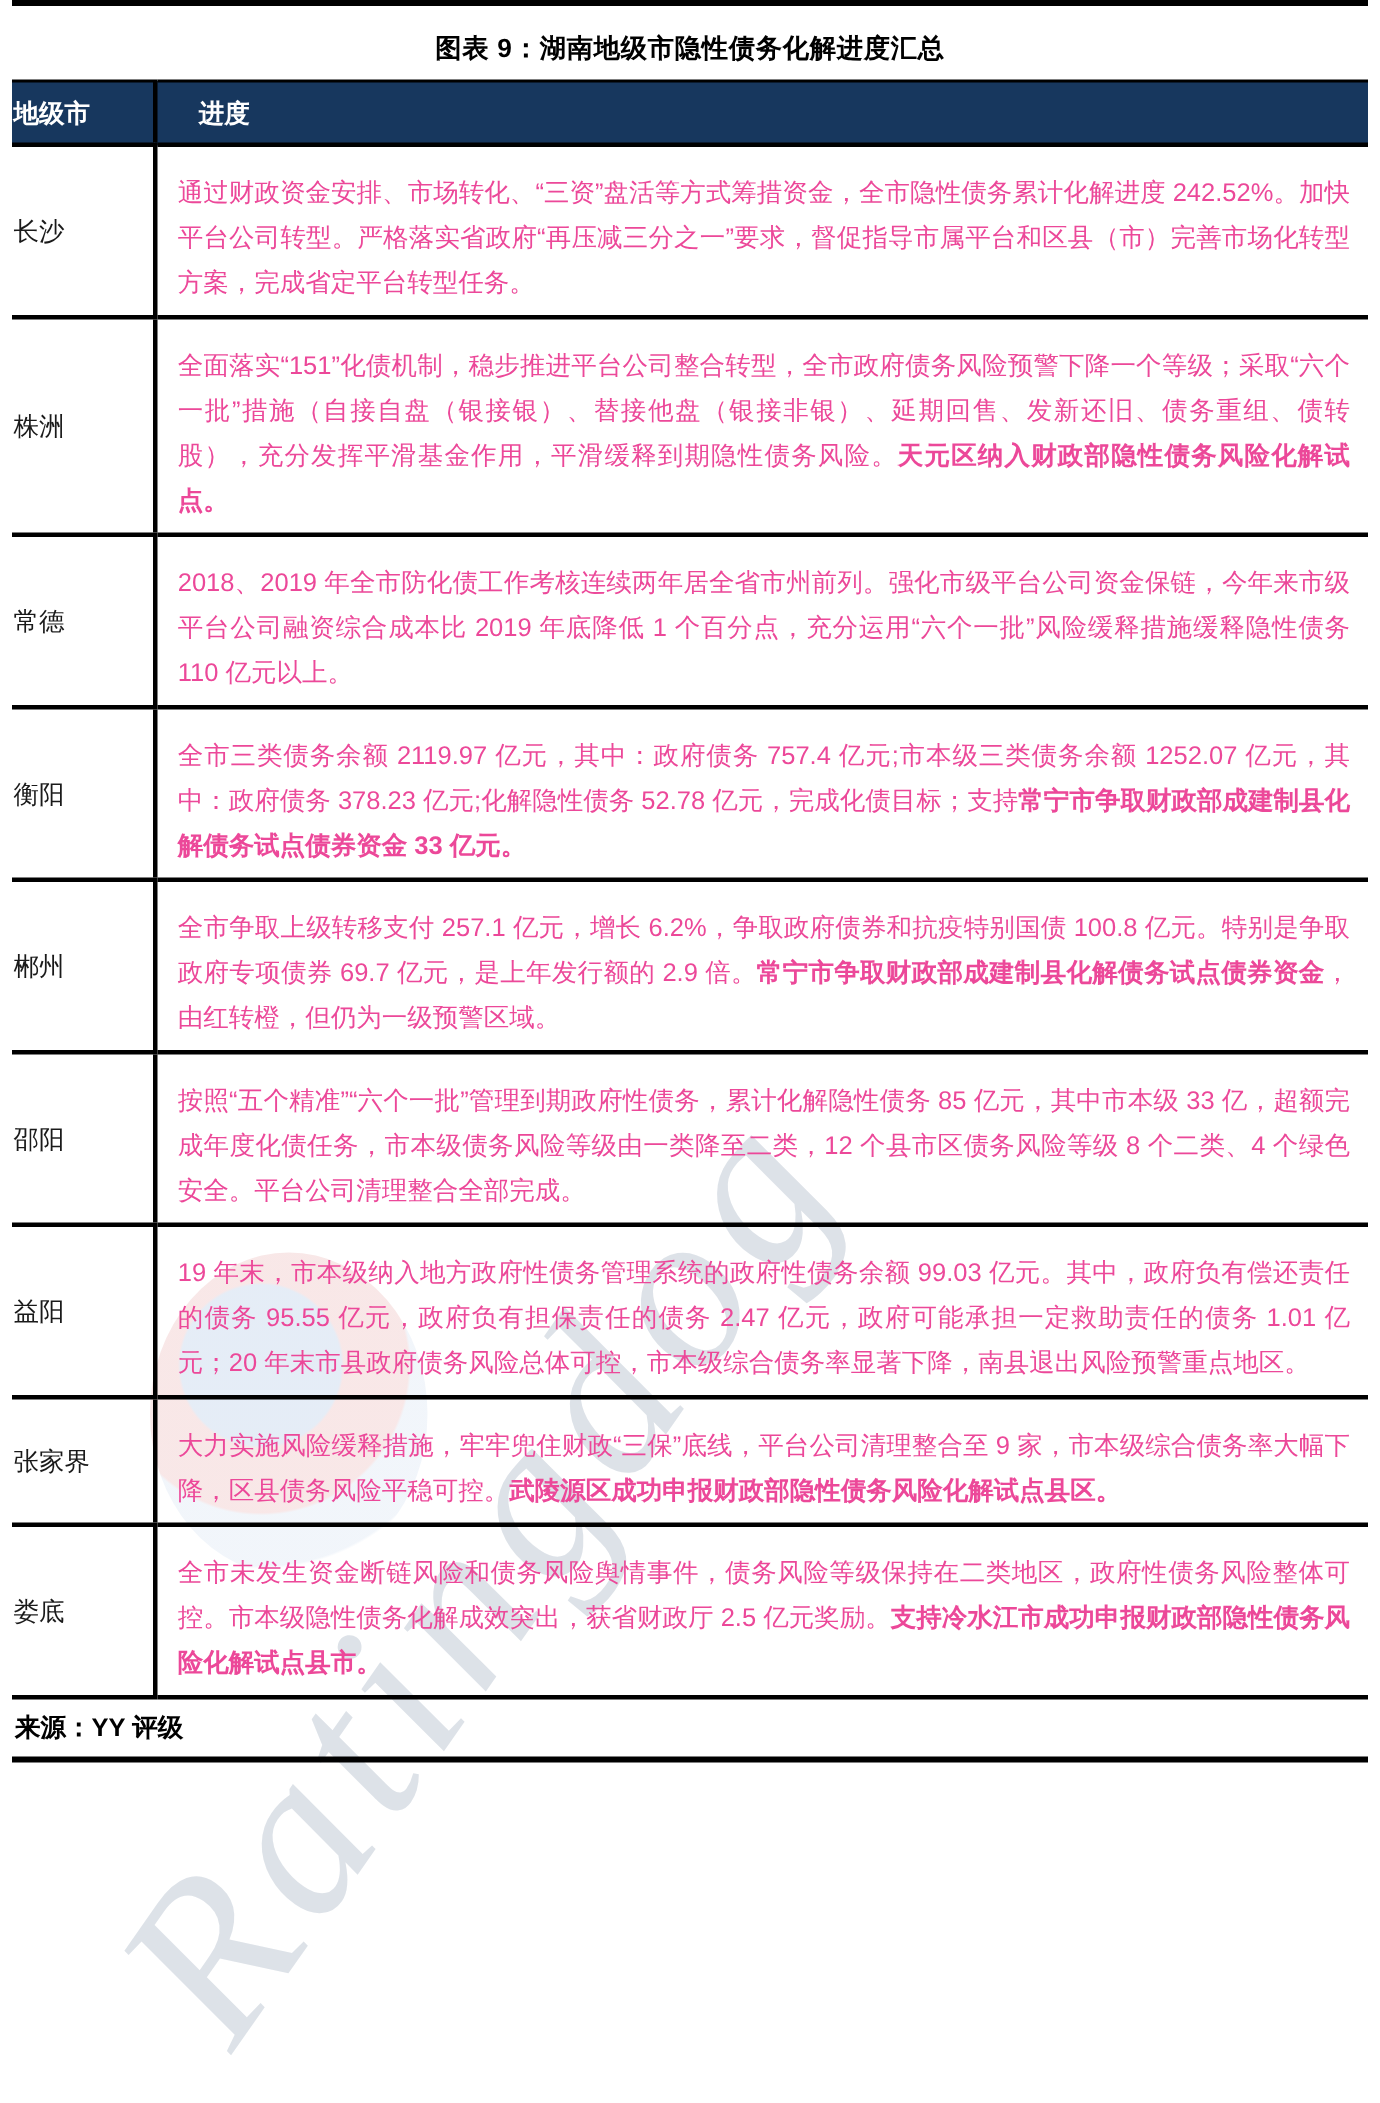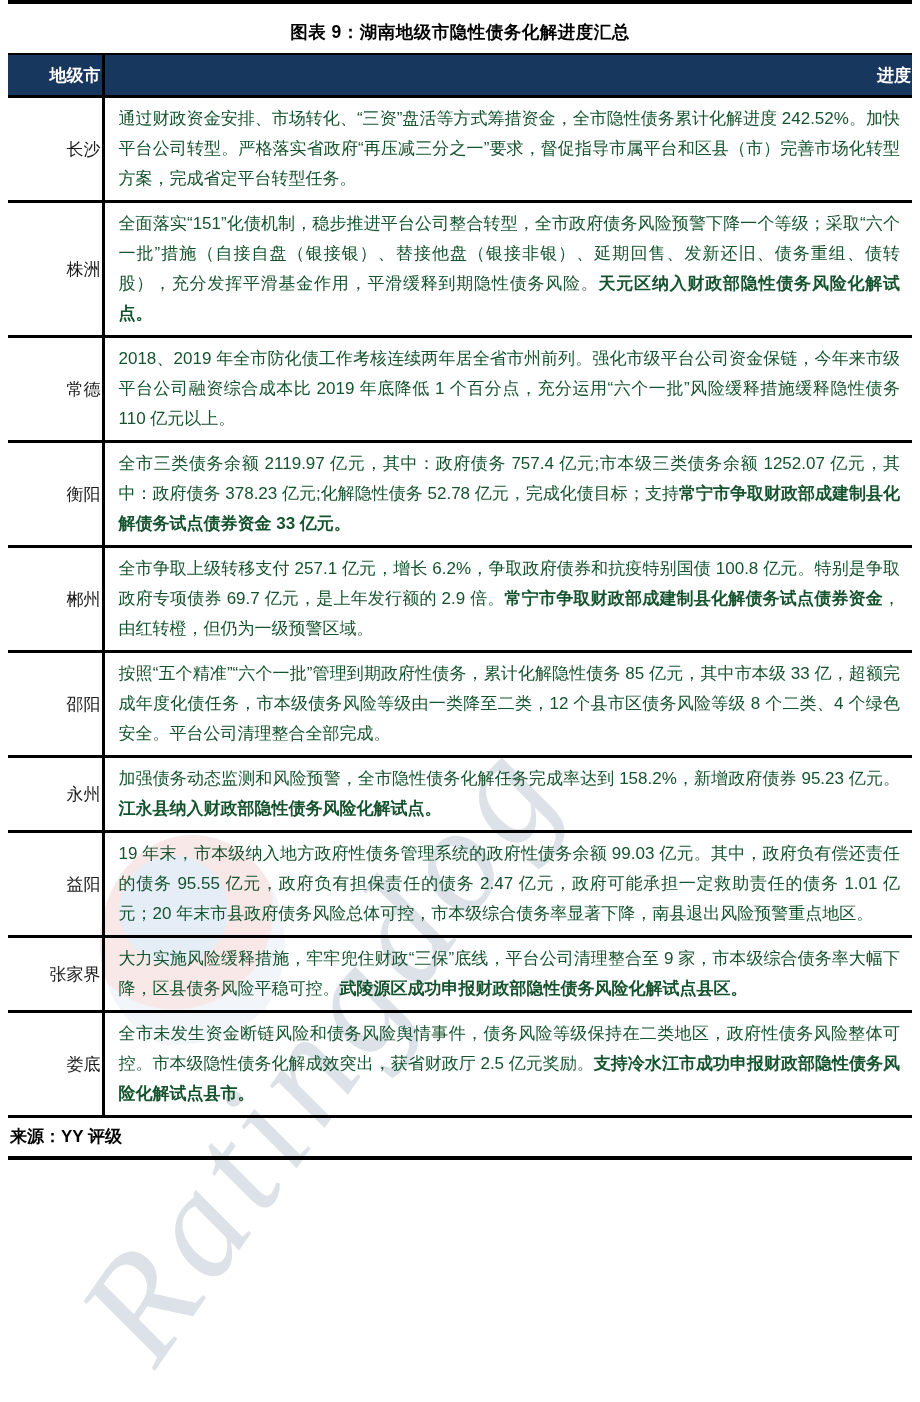--- a/index.html
+++ b/index.html
@@ -35,39 +35,39 @@
     width: 100%;
     border-collapse: collapse;
     table-layout: fixed;
   }
   table.debt-table thead th {
     background: var(--header-bg, #17375E);
     color: var(--header-text, #FFFFFF);
     font-size: 17px;
     font-weight: 700;
     height: 38px;
-    text-align: right;
+    text-align: left;
     border-top: 2px solid var(--border-color, #000);
     border-bottom: 3px solid var(--border-color, #000);
   }
   col.city-col { width: 95px; }
   td.city-cell {
-    text-align: right;
+    text-align: left;
     vertical-align: middle;
     font-size: 17px;
     color: #1a1a1a;
     border-bottom: 3px solid var(--border-color, #000);
   }
   td.progress-cell {
     border-left: 3px solid var(--border-color, #000);
     border-bottom: 3px solid var(--border-color, #000);
-    padding: 6px 12px 6px 14px;
+    padding: 16px 12px 6px 14px;
     font-size: 17px;
     line-height: 30px;
-    color: #14532d;
+    color: #ec4899;
     text-align: justify;
     text-justify: inter-character;
     vertical-align: middle;
   }
   td.progress-cell .seg-bold { font-weight: 700; }
   tr.source-row td {
     font-size: 17px;
     font-weight: 700;
     color: #000;
     padding: 7px 2px 8px 2px;
@@ -156,24 +156,20 @@
   <tr class="data-row">
     <td class="city-cell">郴州</td>
     <td class="progress-cell"><span class="seg-regular">全市争取上级转移支付 257.1 亿元，增长 6.2%，争取政府债券和抗疫特别国债 100.8 亿元。特别是争取政府专项债券 69.7 亿元，是上年发行额的 2.9 倍。</span><span class="seg-bold">常宁市争取财政部成建制县化解债务试点债券资金</span><span class="seg-regular">，由红转橙，但仍为一级预警区域。</span></td>
   </tr>
 
   <tr class="data-row">
     <td class="city-cell">邵阳</td>
     <td class="progress-cell"><span class="seg-regular">按照“五个精准”“六个一批”管理到期政府性债务，累计化解隐性债务 85 亿元，其中市本级 33 亿，超额完成年度化债任务，市本级债务风险等级由一类降至二类，12 个县市区债务风险等级 8 个二类、4 个绿色安全。平台公司清理整合全部完成。</span></td>
   </tr>
 
-  <tr class="data-row">
-    <td class="city-cell">永州</td>
-    <td class="progress-cell"><span class="seg-regular">加强债务动态监测和风险预警，全市隐性债务化解任务完成率达到 158.2%，新增政府债券 95.23 亿元。</span><span class="seg-bold">江永县纳入财政部隐性债务风险化解试点。</span></td>
-  </tr>
 
   <tr class="data-row">
     <td class="city-cell">益阳</td>
     <td class="progress-cell"><span class="seg-regular">19 年末，市本级纳入地方政府性债务管理系统的政府性债务余额 99.03 亿元。其中，政府负有偿还责任的债务 95.55 亿元，政府负有担保责任的债务 2.47 亿元，政府可能承担一定救助责任的债务 1.01 亿元；20 年末市县政府债务风险总体可控，市本级综合债务率显著下降，南县退出风险预警重点地区。</span></td>
   </tr>
 
 
   <tr class="data-row">
     <td class="city-cell">张家界</td>
     <td class="progress-cell"><span class="seg-regular">大力实施风险缓释措施，牢牢兜住财政“三保”底线，平台公司清理整合至 9 家，市本级综合债务率大幅下降，区县债务风险平稳可控。</span><span class="seg-bold">武陵源区成功申报财政部隐性债务风险化解试点县区。</span></td>

